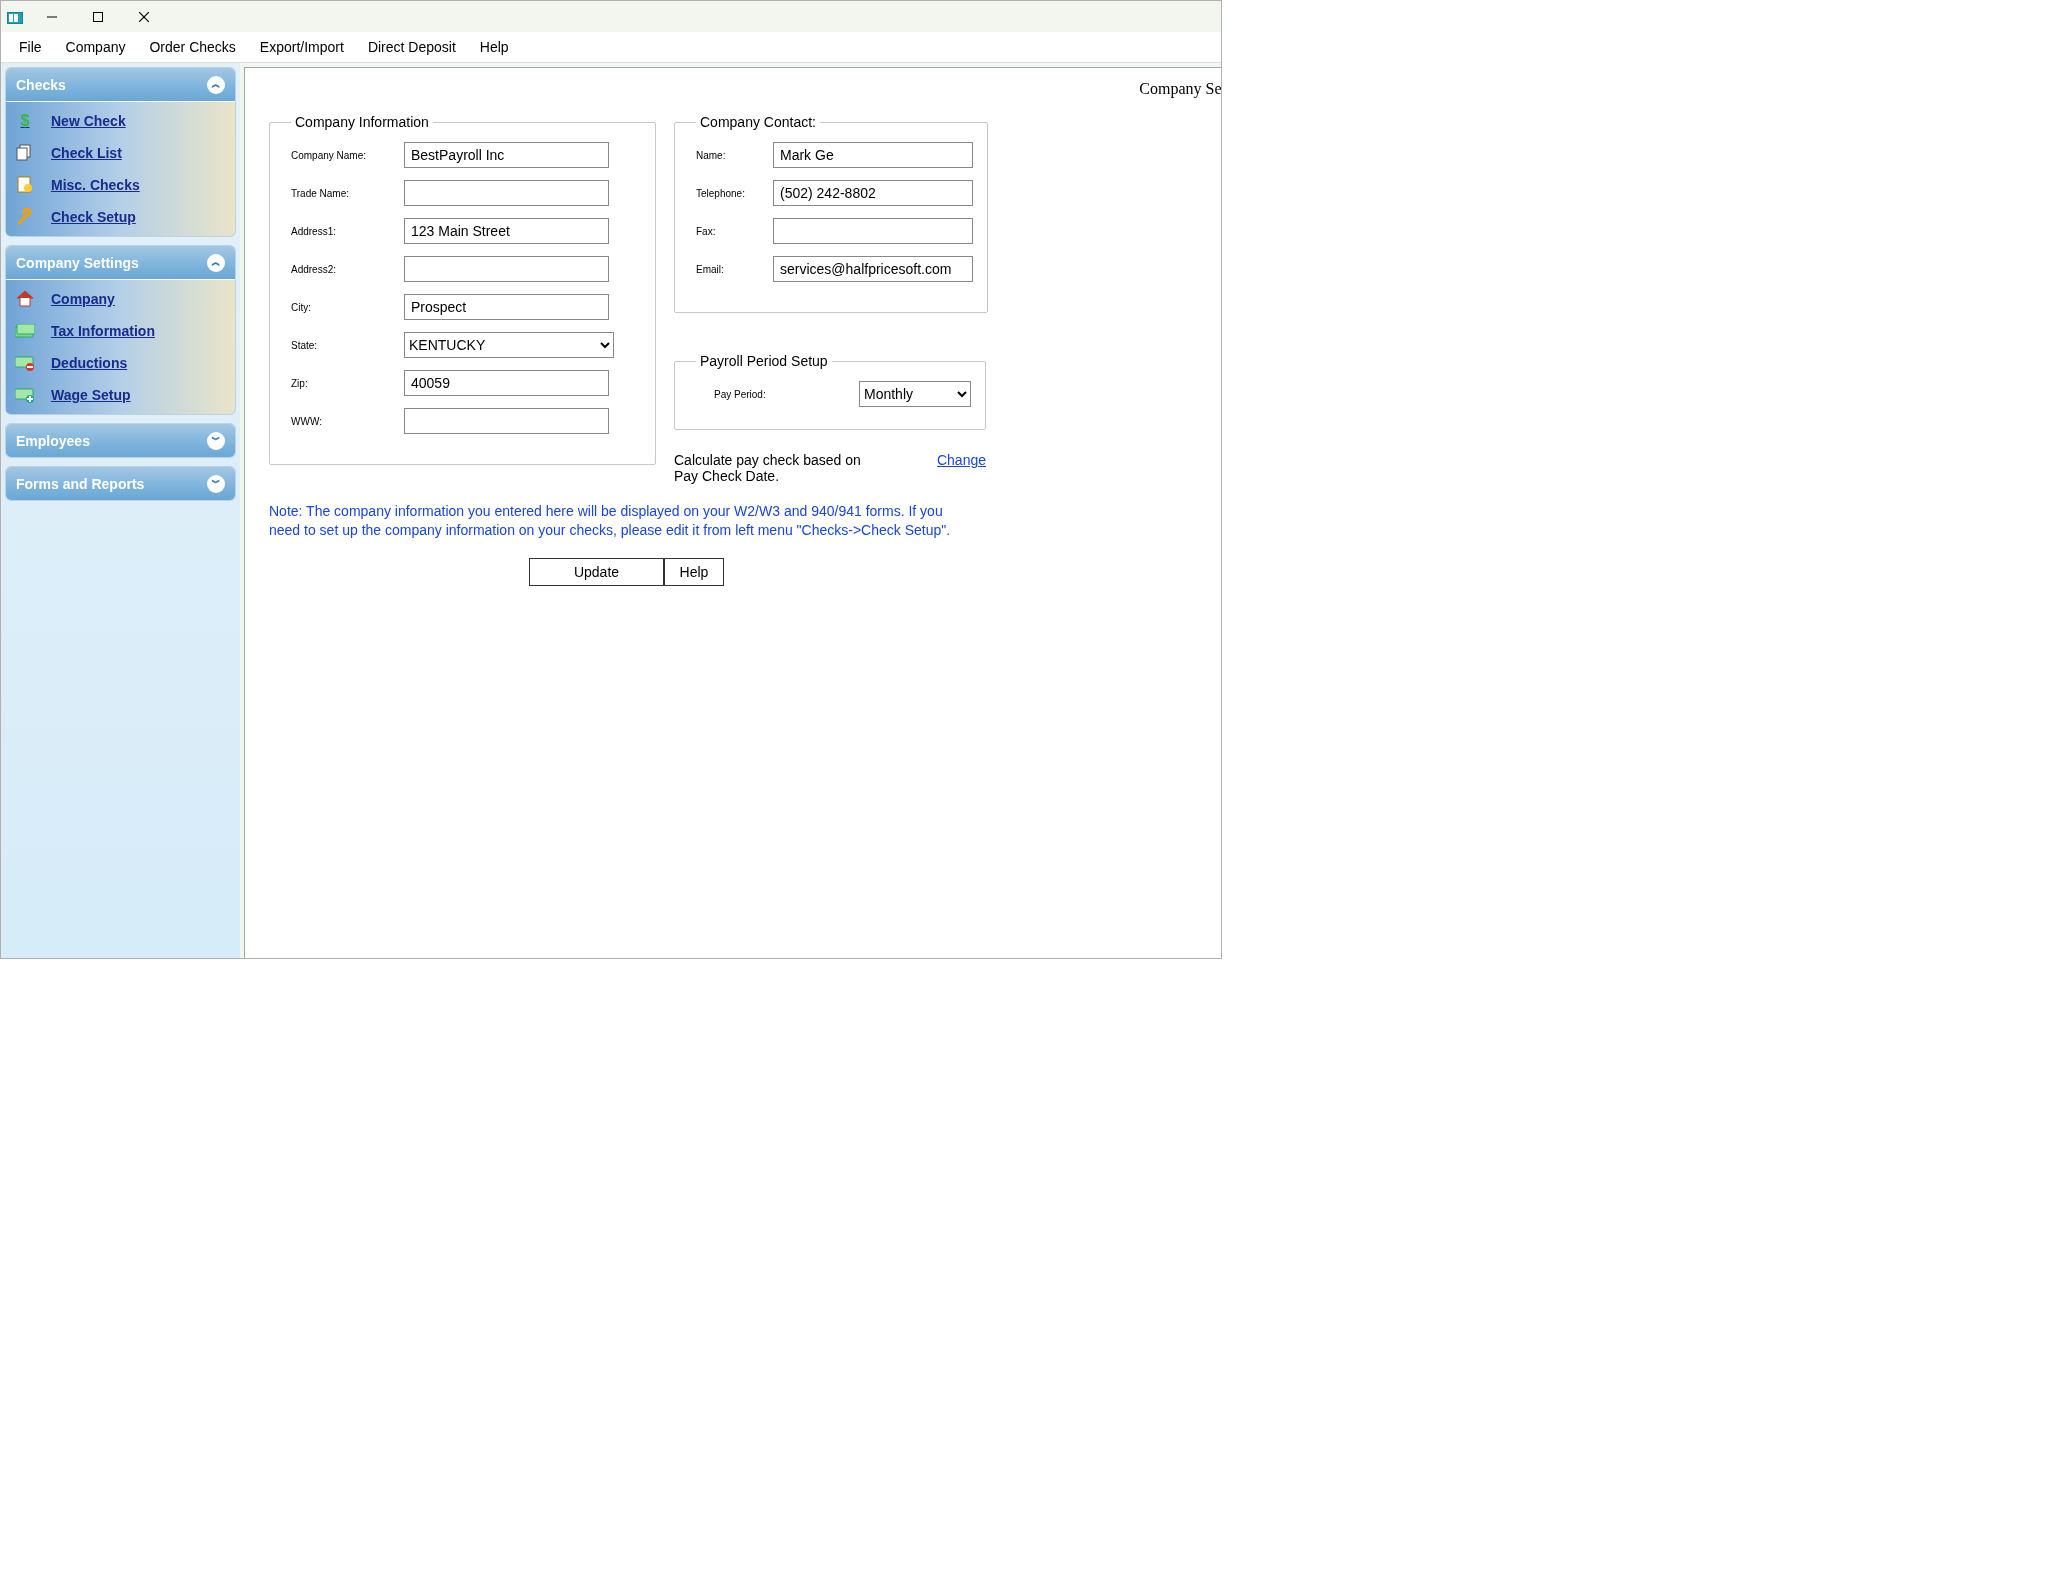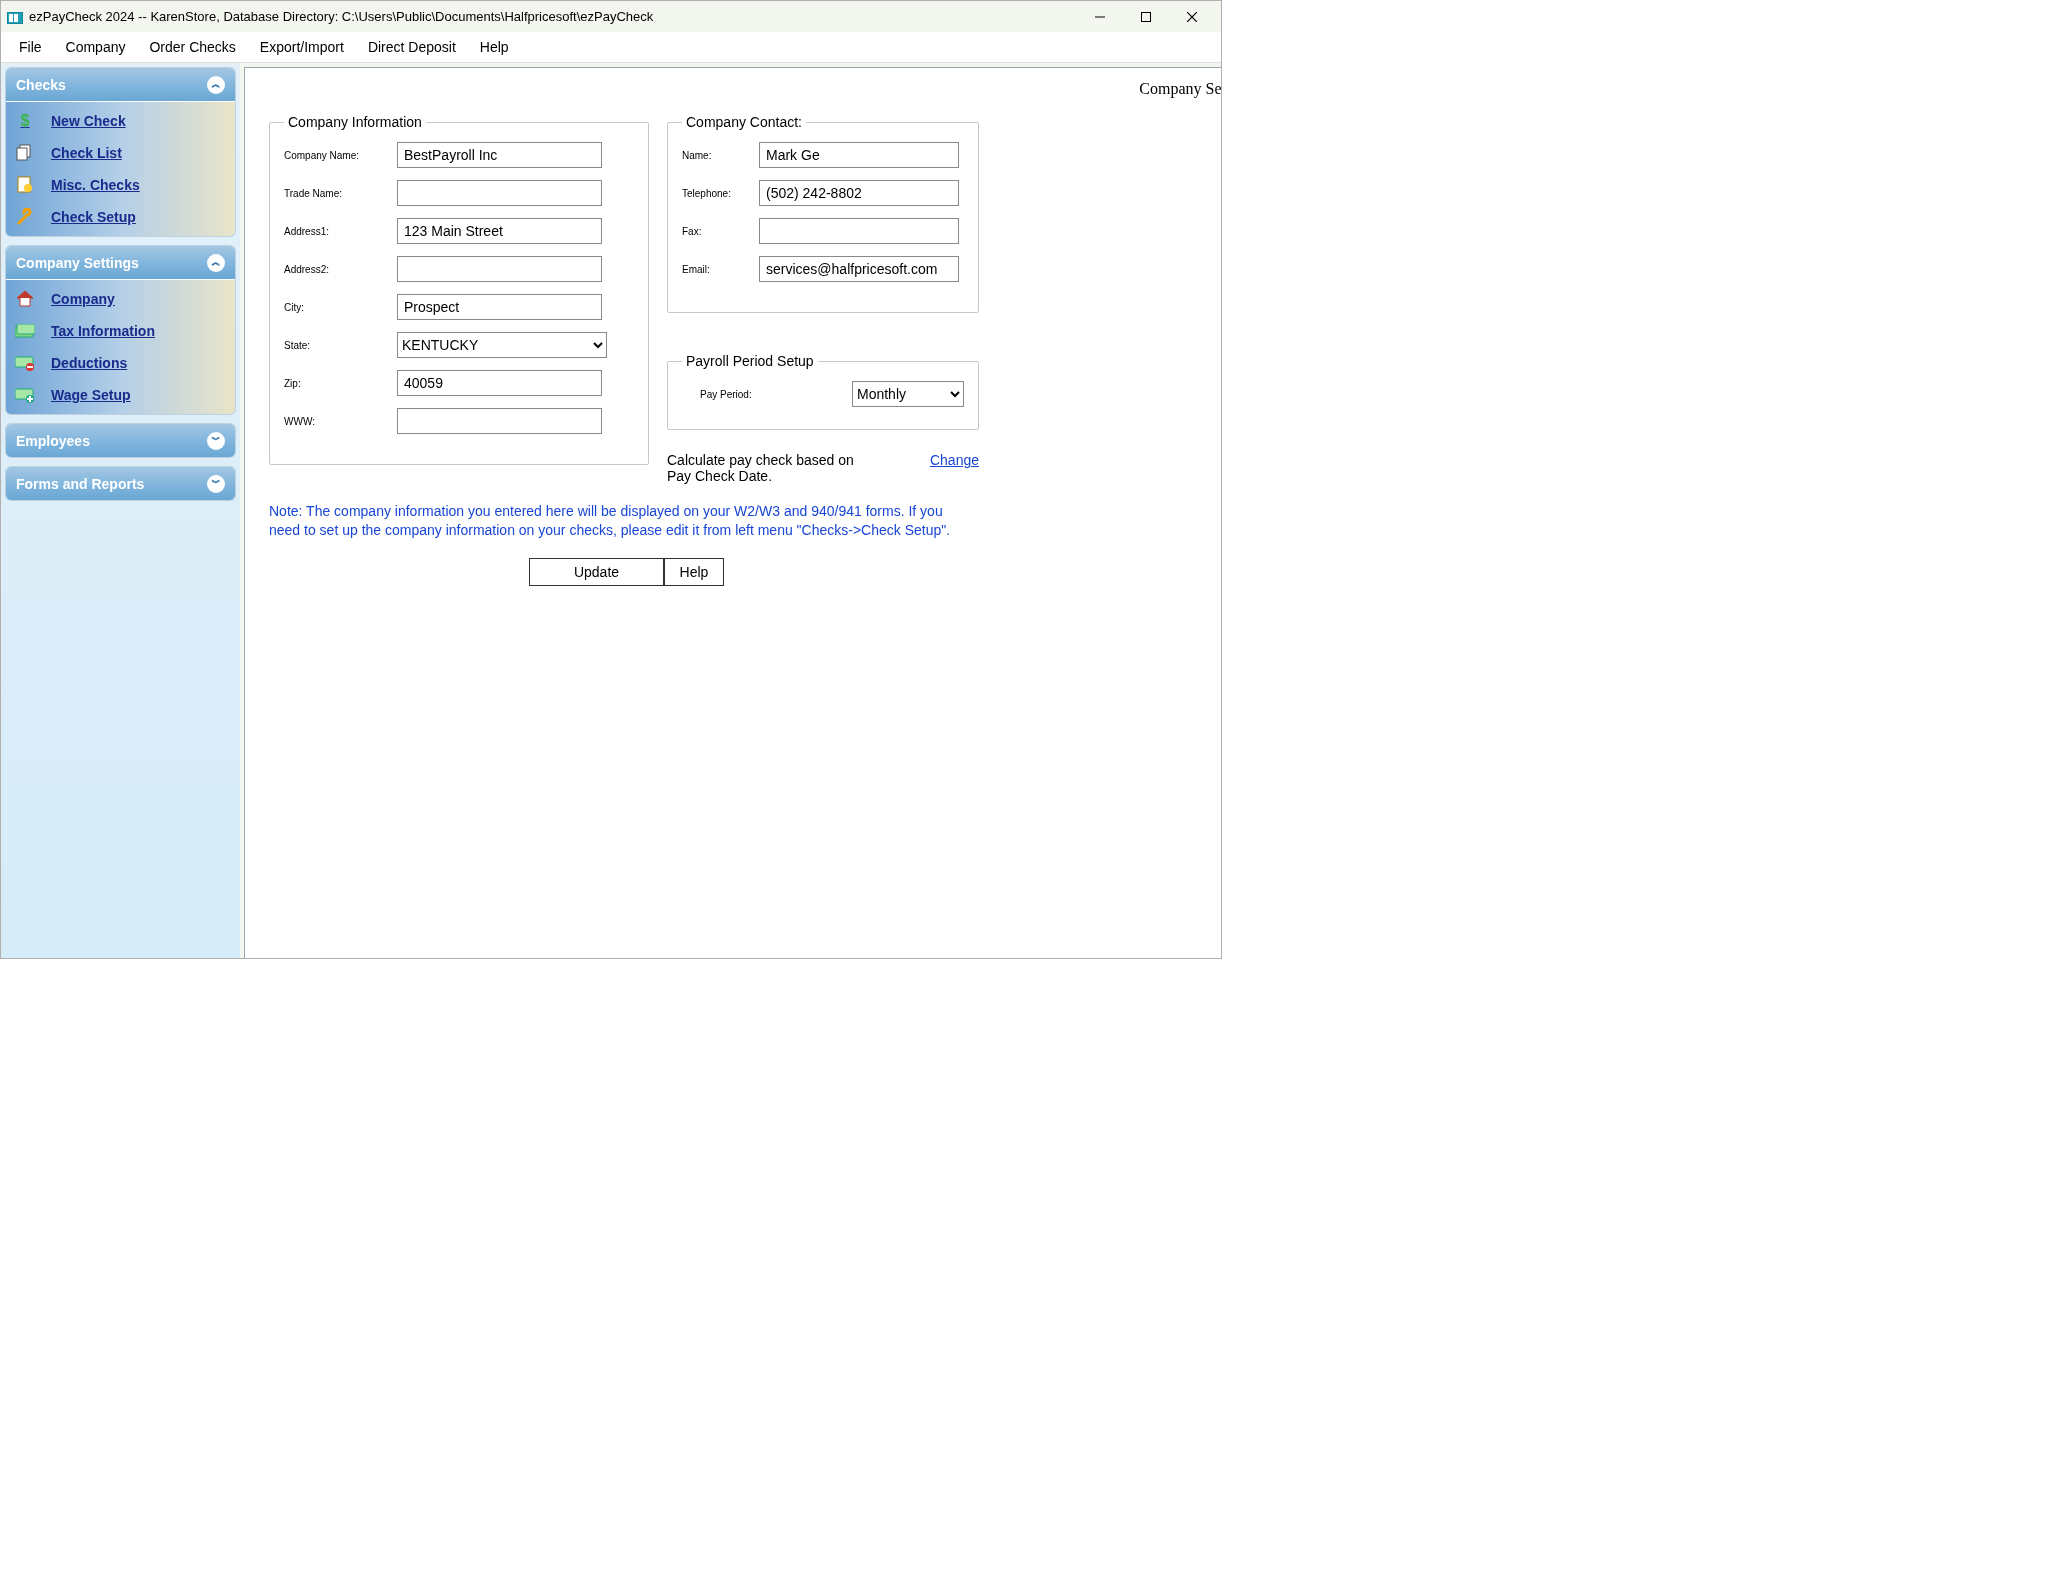--- a/index.html
+++ b/index.html
@@ -19,21 +19,21 @@
 .chevron{width:18px;height:18px;border-radius:50%;background:#fff;display:flex;align-items:center;justify-content:center;color:#3a78b0;font-size:9px;font-weight:bold}
 .panel-body{padding:3px;background:linear-gradient(90deg,#6fa4d6 0%,#b4cfe8 50%,#e9e4c8 100%);border-top:1px solid #fff;border-radius:0 0 5px 5px}
 .nav-item{display:flex;align-items:center;padding:6px 6px;font-size:14px;text-decoration:underline;color:#1a2b8c;font-weight:600;cursor:pointer}
 .nav-icon{width:20px;height:20px;margin-right:16px;display:flex;align-items:center;justify-content:center;font-size:16px}
 .content-wrap{flex:1;padding:4px;background:#f3f5ef}
 .content{width:100%;height:100%;background:#fff;border:1px solid #9aa7ad;padding:12px 24px 12px 24px;position:relative;overflow:auto}
 h1.page-title{text-align:right;font-family:"Times New Roman",serif;font-size:16px;font-weight:400;margin:0 0 16px 0}
 .field-row{display:flex;align-items:center;margin-bottom:12px}
 .field-row label{width:113px;font-size:10px}
 .contact-row label{width:77px}
-fieldset{border:1px solid #c8c8c8;border-radius:2px;padding:12px 14px 18px 14px;margin:0}
+fieldset{border:1px solid #c8c8c8;border-radius:2px;padding:12px 14px 18px 21px;margin:0}
 legend{padding:0 4px;font-size:14px}
 input[type=text]{width:205px;height:26px;border:1px solid #888;padding:2px 6px;font-size:14px;font-family:Liberation Sans, sans-serif;box-sizing:border-box}
 .contact input[type=text]{width:200px}
 select{width:210px;height:26px;border:1px solid #888;font-size:14px;font-family:inherit;background:#fff}
 .two-col{display:flex;gap:18px;align-items:flex-start}
 .note{color:#1846d6;font-size:14px;margin-top:18px;line-height:1.35;max-width:700px}
 .preparer-line{color:#1846d6;font-size:14px;margin-top:10px}
 .preparer-line a{color:#1846d6;text-decoration:underline}
 .highlight-oval{border:3px solid #e30000;border-radius:18px;padding:4px 10px;display:inline-block;position:relative}
 .cursor-icon{position:absolute;width:18px;height:22px;right:22px;bottom:-8px}
@@ -50,21 +50,20 @@
 <div class="window">
 
   <div class="titlebar">
     <span class="icon">
       <svg width="16" height="12">
           <rect x="0" y="0" width="16" height="12" fill="#1fa0b8" stroke="#0b6f83"></rect>
           <rect x="2" y="2" width="4" height="8" fill="#fff"></rect>
           <rect x="7" y="2" width="4" height="8" fill="#fff"></rect>
         </svg>
     </span>
-    <span class="title-text">ezPayCheck 2024 -- KarenStore, Database Directory: C:\Users\Public\Documents\Halfpricesoft\ezPayCheck</span>
     <div class="win-buttons">
       <div class="win-btn">
           <svg width="10" height="10">
             <line x1="0" y1="5" x2="10" y2="5" stroke="#000" stroke-width="1"></line>
           </svg>
         </div>
       <div class="win-btn">
           <svg width="10" height="10">
             <rect x="0.5" y="0.5" width="9" height="9" fill="none" stroke="#000" stroke-width="1"></rect>
           </svg>

